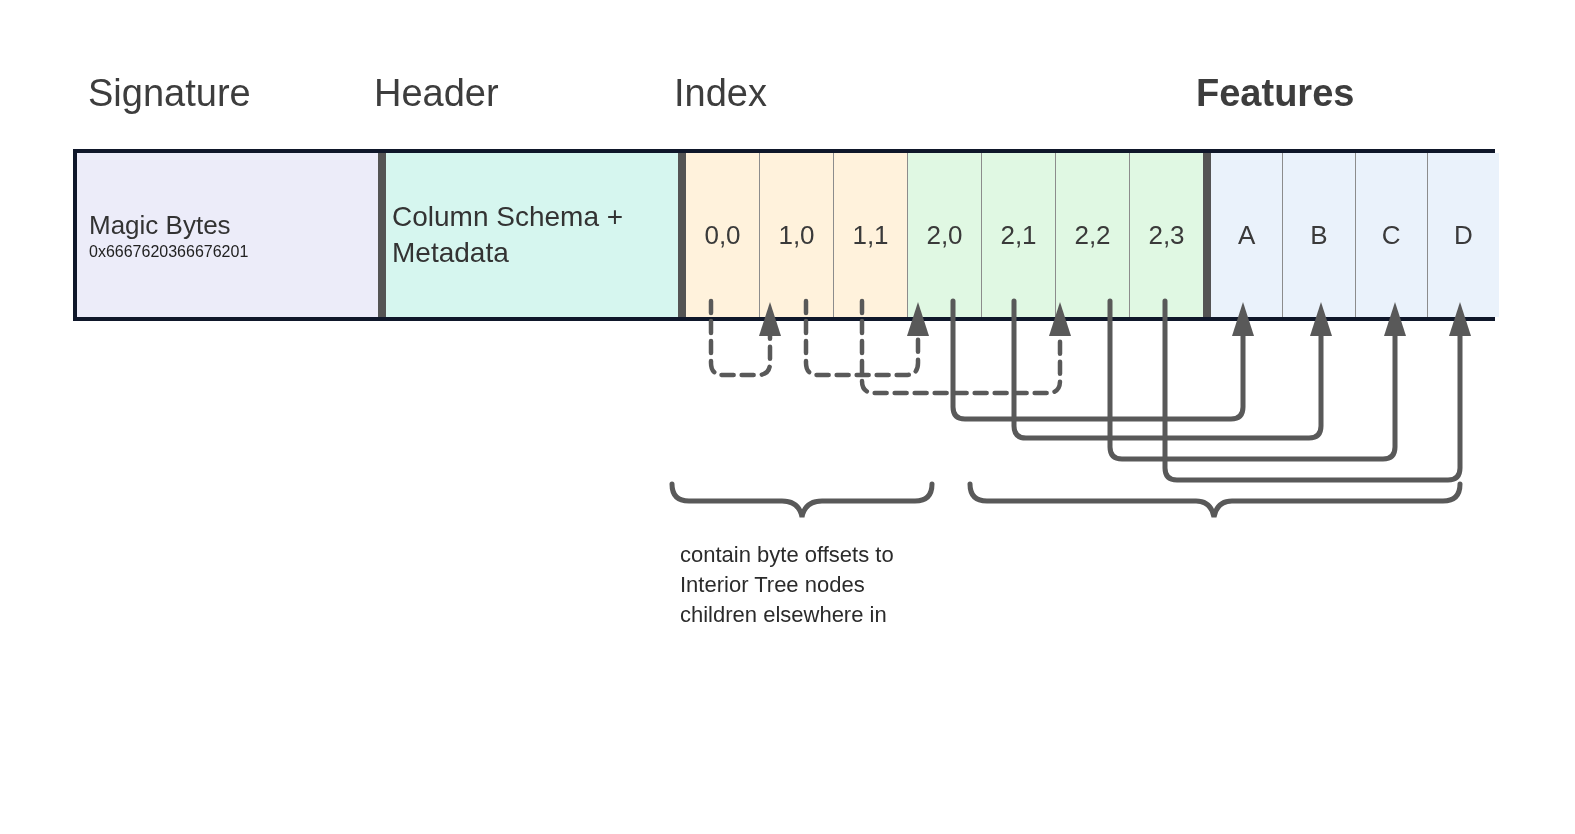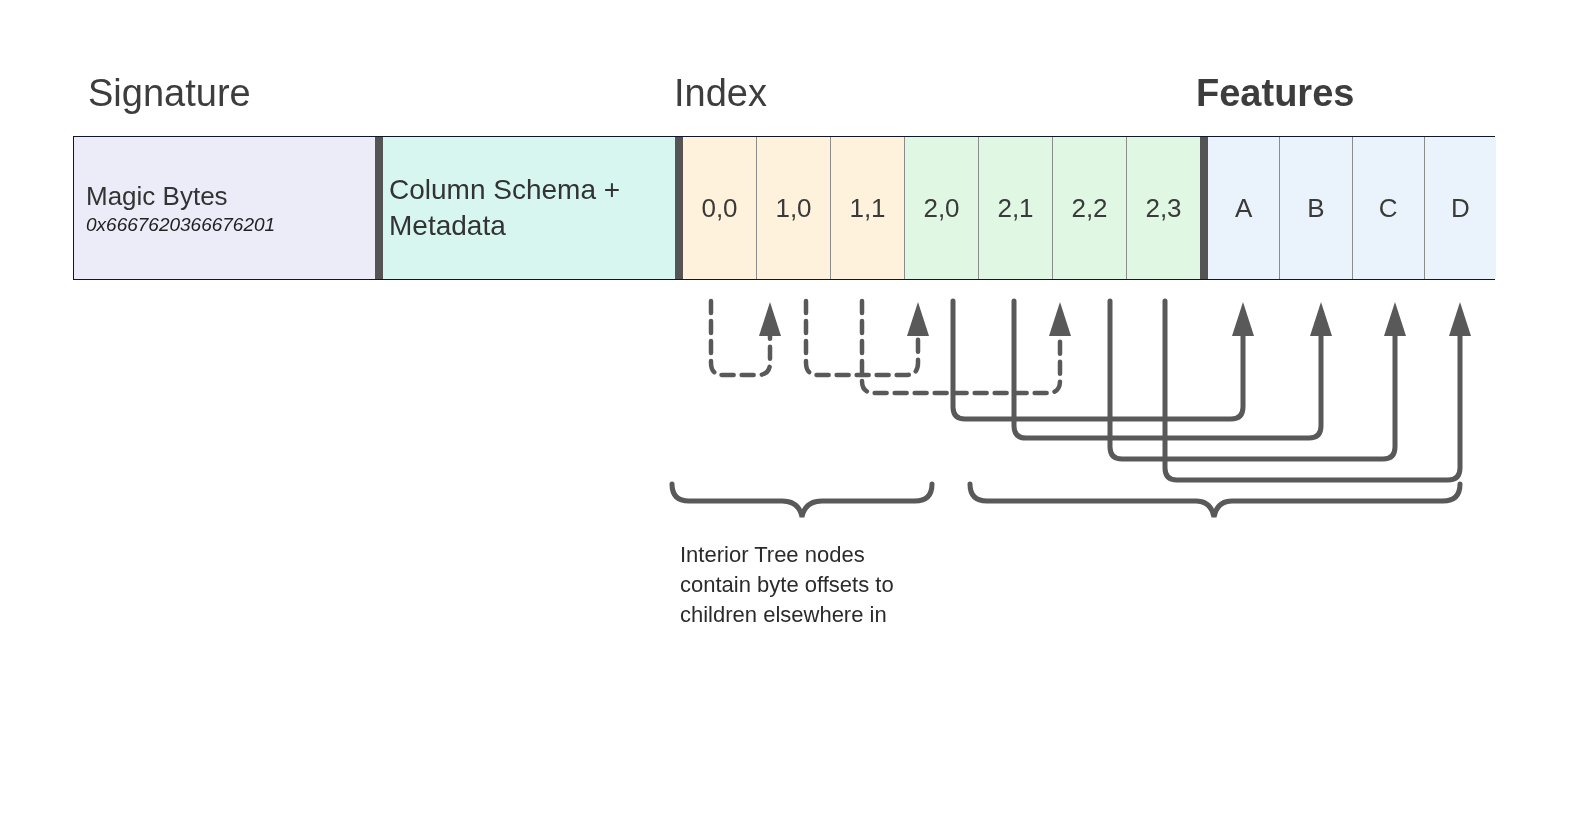--- a/index.html
+++ b/index.html
@@ -19,36 +19,36 @@
     color: #3d3d3d;
     white-space: nowrap;
   }
   .lbl-signature { left: 88px; }
   .lbl-header   { left: 374px; }
   .lbl-index    { left: 674px; }
   .lbl-features { left: 1196px; font-weight: bold; }
 
   .bar {
     position: absolute;
-    left: 73px; top: 136px;
-    width: 1422px; height: 144px;
+    left: 73px; top: 149px;
+    width: 1422px; height: 172px;
     display: flex;
-    border: 1px solid #0f172a;
+    border: 4px solid #0f172a;
     background: #ffffff;
   }
   .sep { width: 8px; flex: none; background: #545454; }
 
   .sig-box {
     width: 301px; flex: none;
     background: #ececf9;
     display: flex; flex-direction: column; justify-content: center;
     padding-left: 12px;
   }
   .sig-title { font-size: 26px; color: #333333; }
-  .sig-code  { font-size: 19px; color: #222222; margin-top: 2px; font-style: italic; }
+  .sig-code  { font-size: 16px; color: #222222; margin-top: 2px; }
 
   .hdr-box {
     width: 292px; flex: none;
     background: #d6f6ef;
     display: flex; align-items: center;
     padding-left: 6px; padding-right: 30px;
     font-size: 28px; line-height: 1.3; color: #333333;
   }
 
   .index-region { width: 517px; flex: none; display: flex; }
@@ -80,20 +80,21 @@
   }
   .note-interior { left: 680px; top: 540px; text-align: left; }
   .note-leaf { left: 975px; top: 540px; width: 480px; text-align: center; }
 </style>
 </head>
 <body>
 
 <div class="canvas">
 
   <div class="section-label lbl-signature">Signature</div>
+  <div class="section-label lbl-header">Header</div>
   <div class="section-label lbl-index">Index</div>
   <div class="section-label lbl-features">Features</div>
 
   <div class="bar">
     <div class="sig-box">
       <div class="sig-title">Magic Bytes</div>
       <div class="sig-code">0x6667620366676201</div>
     </div>
     <div class="sep"></div>
     <div class="hdr-box">Column Schema + Metadata</div>
@@ -143,19 +144,19 @@
       <path d="M 907 336 L 929 336 L 918 302 Z"></path>
       <path d="M 1049 336 L 1071 336 L 1060 302 Z"></path>
       <path d="M 1232 336 L 1254 336 L 1243 302 Z"></path>
       <path d="M 1310 336 L 1332 336 L 1321 302 Z"></path>
       <path d="M 1384 336 L 1406 336 L 1395 302 Z"></path>
       <path d="M 1449 336 L 1471 336 L 1460 302 Z"></path>
     </g>
   </svg>
 
   <div class="note note-interior">
+    <div>contain byte offsets to</div>
     <div>Interior Tree nodes</div>
-    <div>contain byte offsets to</div>
     <div>children elsewhere in</div>
   </div>
 
 
 </div>
 
 </body></html>

